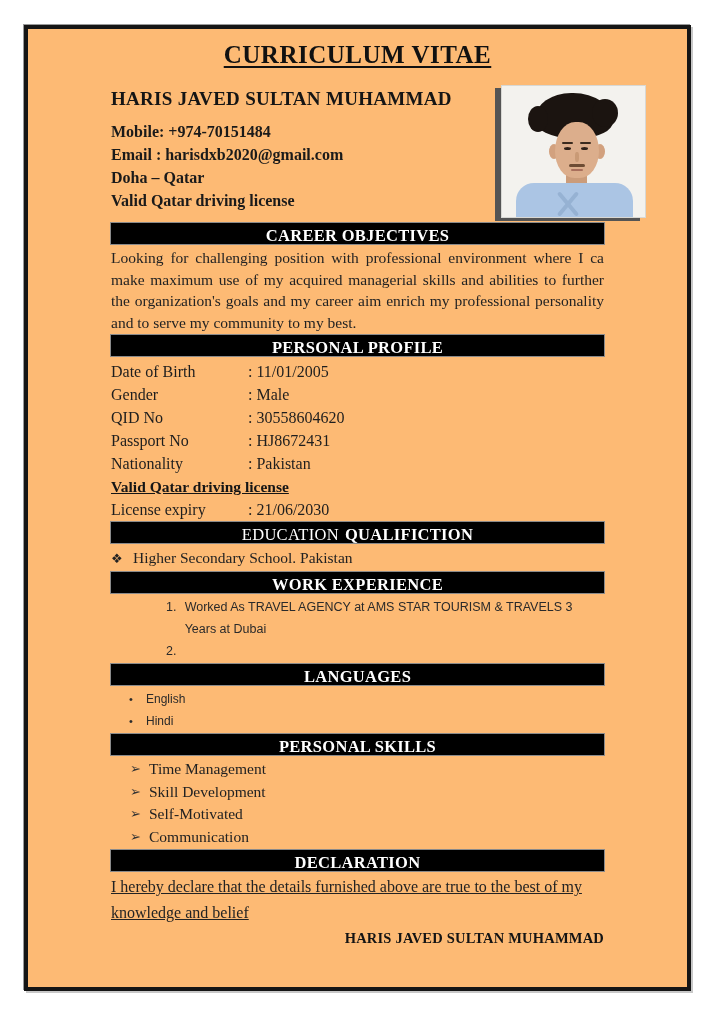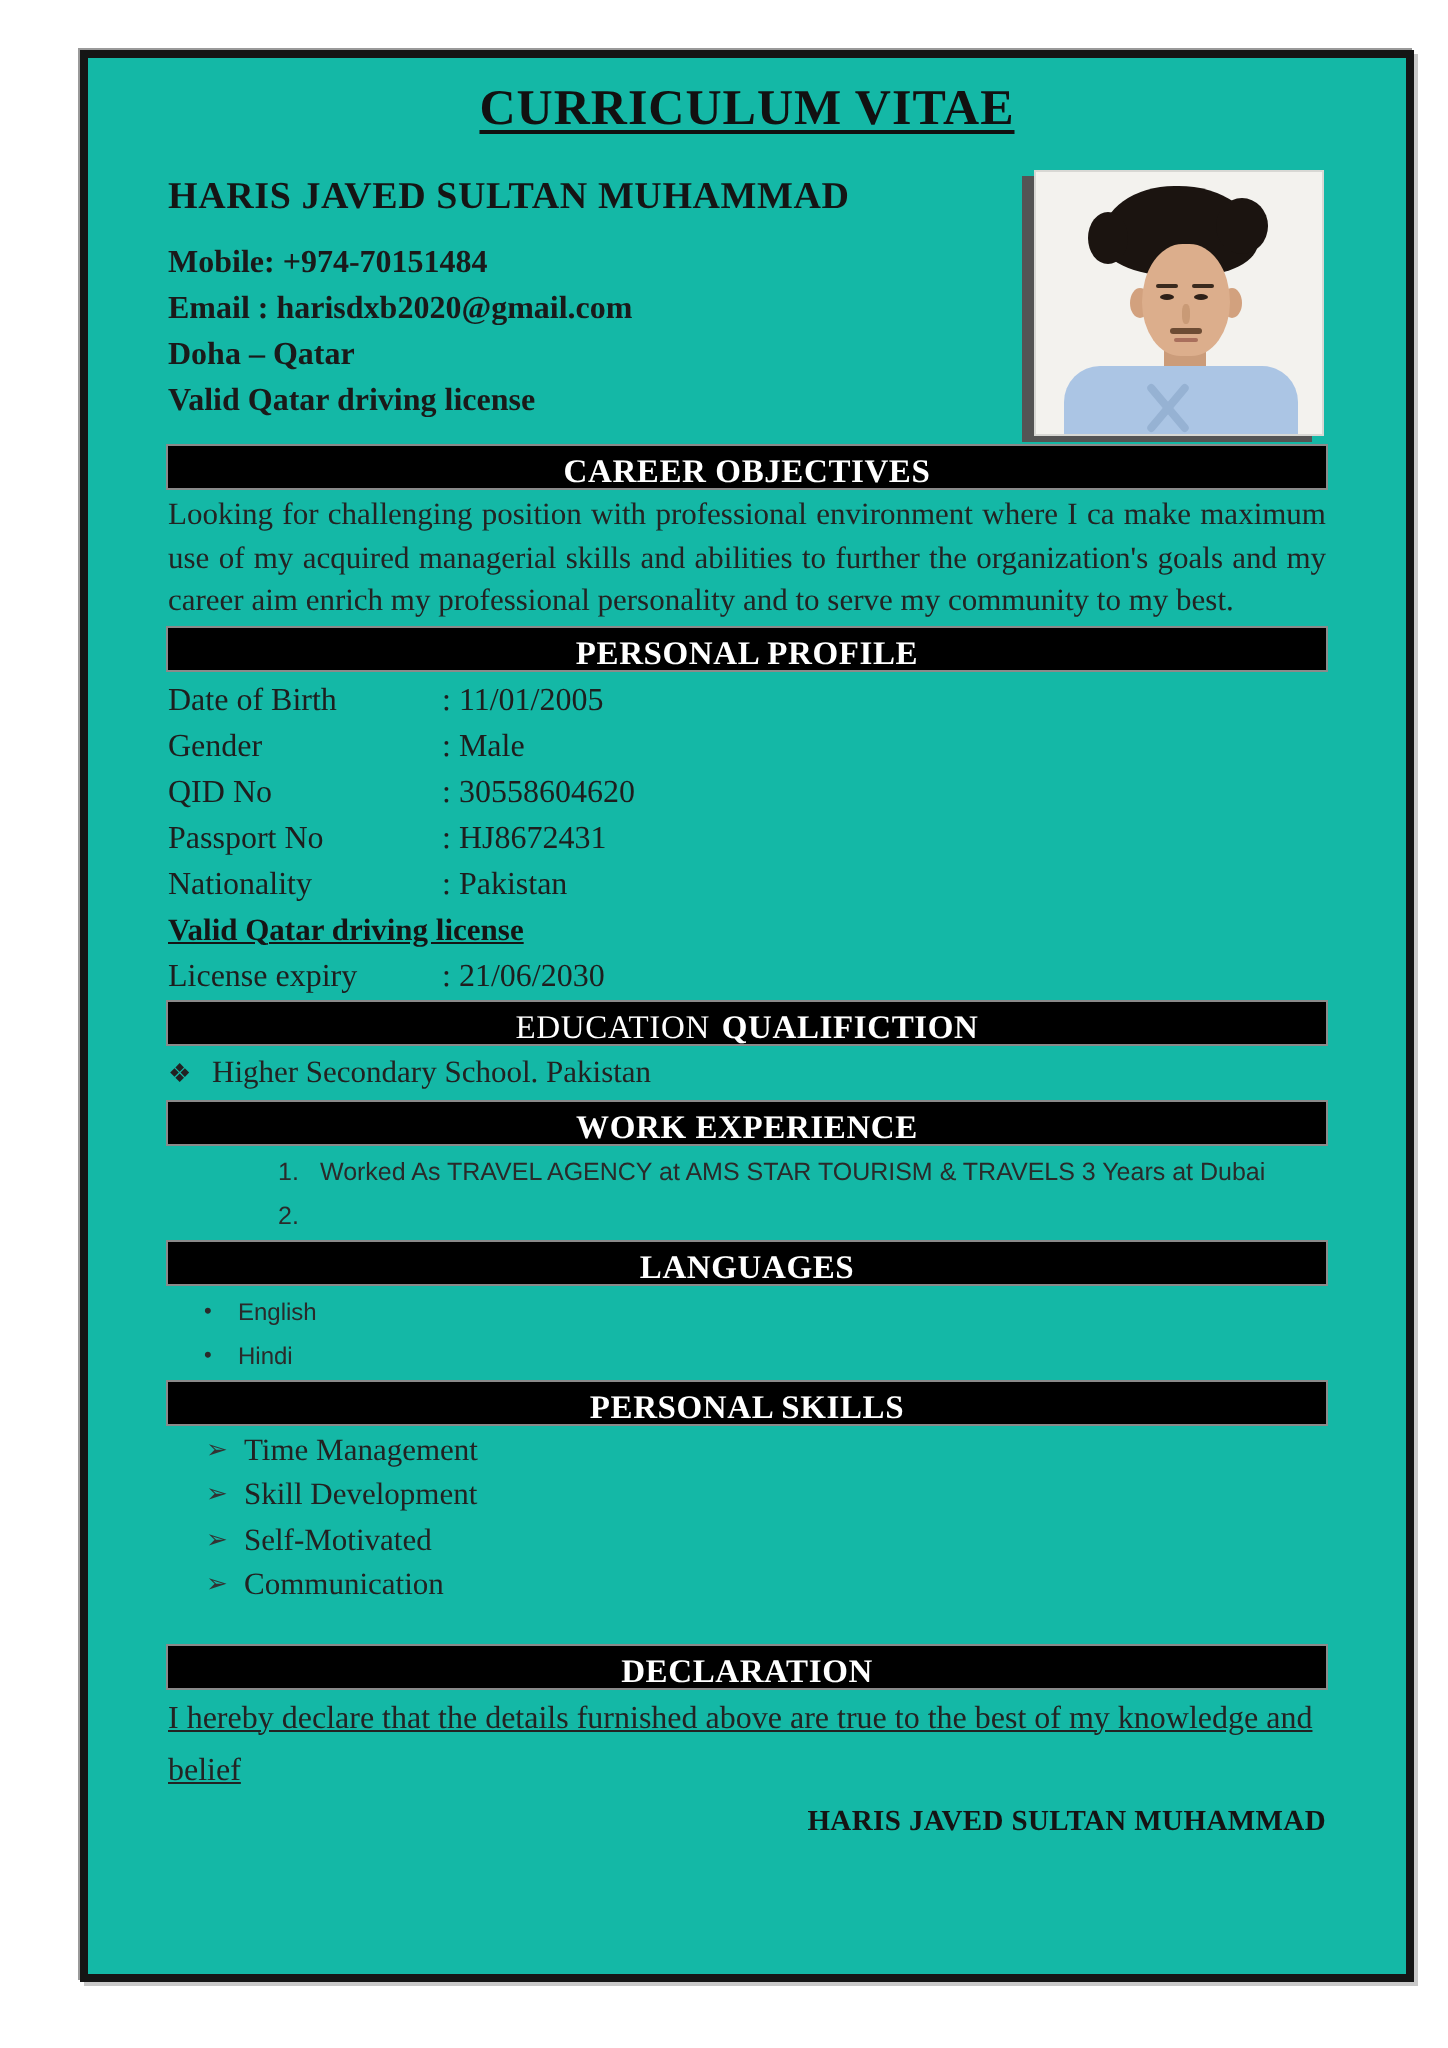--- a/index.html
+++ b/index.html
@@ -2,24 +2,24 @@
 <html><head>
 <meta charset="utf-8">
 <style>
   html,body{margin:0;padding:0;}
   body{
     width:724px;height:1024px;background:#ffffff;position:relative;
     font-family:"Liberation Serif","DejaVu Serif",serif;color:#1d1d1d;
     -webkit-font-smoothing:antialiased;
   }
   .page{
-    position:absolute;left:40px;top:25px;width:667px;height:966px;
-    box-sizing:border-box;border:4px solid #151515;background:#14b8a6;
+    position:absolute;left:24px;top:25px;width:667px;height:966px;
+    box-sizing:border-box;border:4px solid #151515;background:#fdba74;
     box-shadow:-1px -1px 0 #9a9a9a, 2px 2px 0 #c8c8c8;
-    padding:0 40px;overflow:hidden;
+    padding:0 83px;overflow:hidden;
   }
   .title{
     margin:12px 0 0 0;text-align:center;font-size:25px;font-weight:bold;
     letter-spacing:.5px;text-decoration:underline;text-underline-offset:3px;
     color:#111;
   }
   .header-block{margin-top:18px;}
   .name{font-size:19px;font-weight:bold;letter-spacing:.3px;line-height:23px;color:#151515;}
   .contact{margin-top:10px;}
   .contact div{font-size:16px;font-weight:bold;line-height:23px;color:#1a1a1a;}
@@ -56,21 +56,21 @@
     font-size:16.5px;height:21px;line-height:25px;letter-spacing:.3px;
     outline:1px solid #8a8a8a;
   }
   .bar .reg{font-weight:normal;margin-right:6px;}
   .bar-career{margin-top:11px;}
   .bar-profile{margin-top:2px;}
   .bar-education{margin-top:1px;}
   .bar-work{margin-top:2px;}
   .bar-languages{margin-top:0;}
   .bar-skills{margin-top:1px;}
-  .bar-declaration{margin-top:18px;}
+  .bar-declaration{margin-top:2px;}
   
   .para{
     margin:3px 0 2px 0;font-size:15.5px;line-height:21.5px;
     text-align:justify;color:#232323;
   }
   
   .profile{margin-top:4px;}
   .prow{font-size:16px;line-height:23px;color:#1e1e1e;}
   .plabel{display:inline-block;width:137px;}
   .pnote{font-size:15.5px;font-weight:bold;text-decoration:underline;line-height:23px;color:#151515;}

